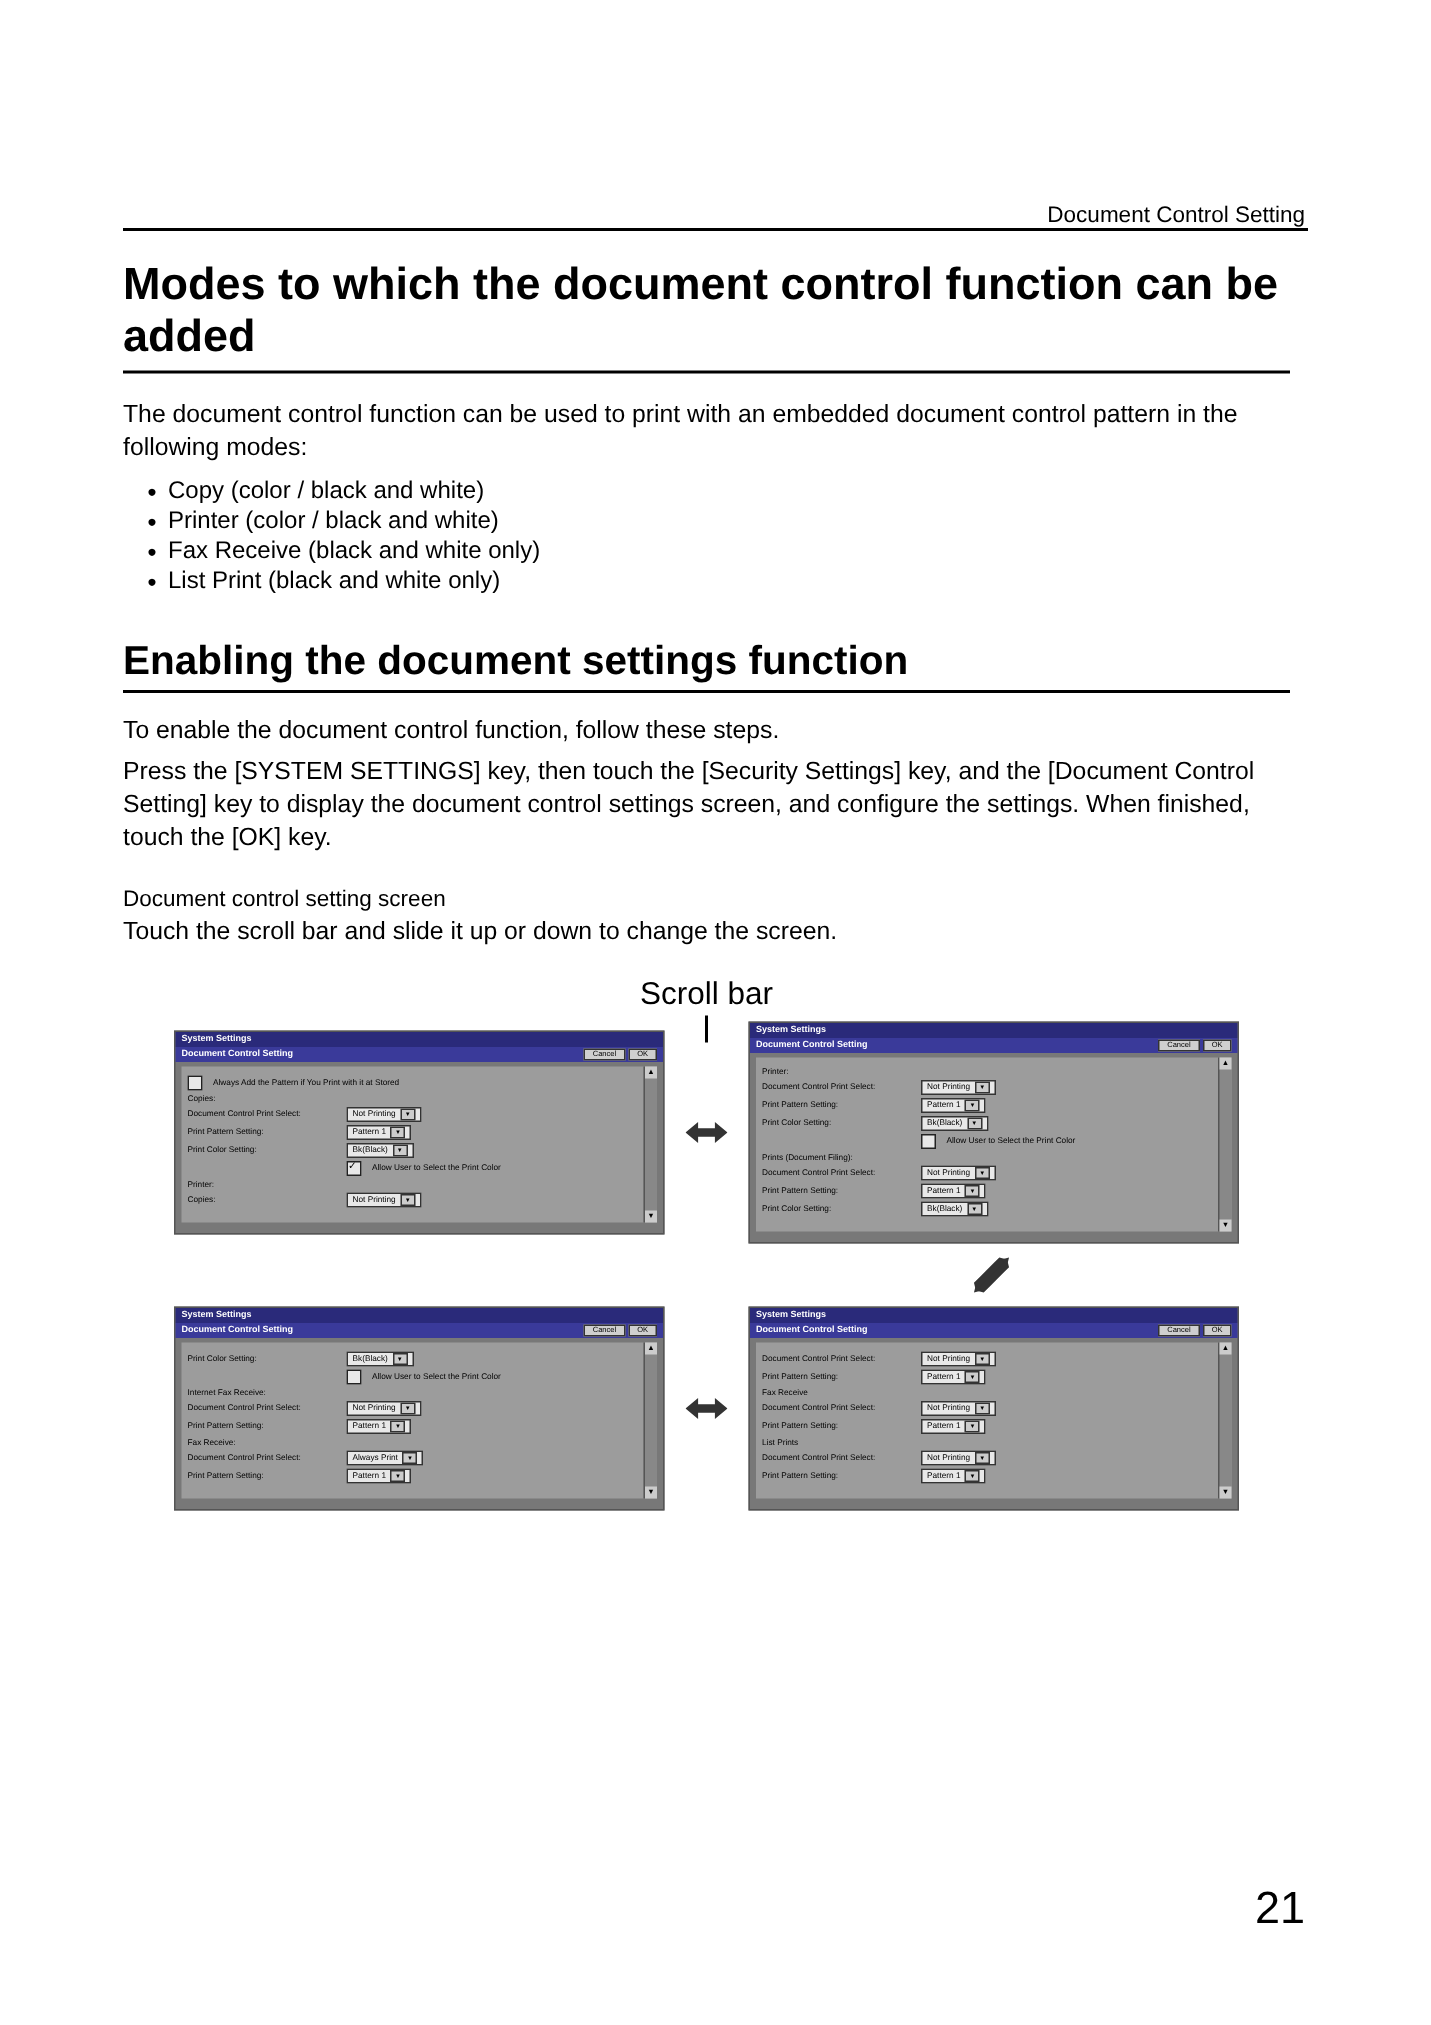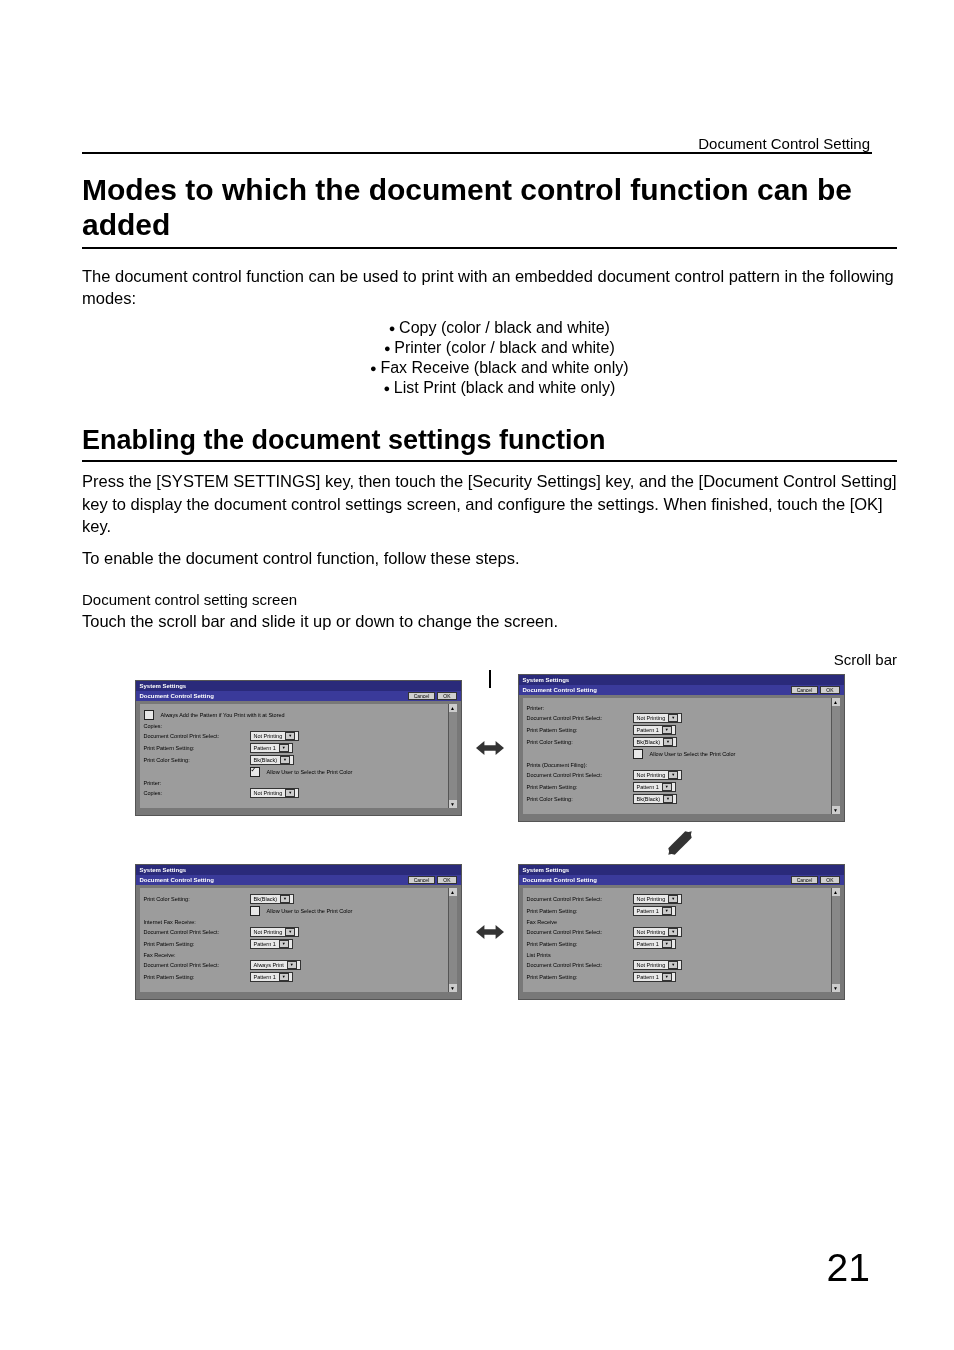--- a/index.html
+++ b/index.html
@@ -3,21 +3,21 @@
 <meta charset="utf-8">
 <style>
   body {
     margin: 0;
     background: #fff;
     font-family: Arial, Helvetica, sans-serif;
     color: #000;
     width: 954px;
   }
   .page {
-    padding: 110px 57px 40px 82px;
+    padding: 110px 94px 40px 82px;
     box-sizing: border-box;
     position: relative;
     min-height: 1350px;
   }
   .top-right-label {
     position: absolute;
     top: 135px;
     right: 84px;
     font-size: 15px;
   }
@@ -39,21 +39,20 @@
   }
   p.body {
     font-size: 16.5px;
     margin: 10px 0;
     line-height: 1.35;
   }
   ul.bullets {
     list-style: none;
     padding: 0;
     margin: 4px 0 6px 16px;
-    text-align: center;
   }
   ul.bullets li {
     font-size: 16px;
     margin: 2px 0;
   }
   ul.bullets li::before {
     content: "●";
     font-size: 11px;
     display: inline-block;
     width: 14px;
@@ -67,22 +66,22 @@
   .under-h2 {
     border-top: 2px solid #000;
     margin-bottom: 14px;
   }
   .subhead {
     font-size: 15px;
     font-weight: normal;
     margin: 22px 0 2px 0;
   }
   .scroll-caption {
-    text-align: right;
-    font-size: 15px;
+    text-align: center;
+    font-size: 21px;
     margin: 18px 0 2px 0;
   }
   .scroll-pointer {
     width: 0; height: 0;
     position: relative;
     left: 50%;
   }
   .scroll-pointer::before {
     content: "";
     display: block;
@@ -225,21 +224,21 @@
   }
   .sect-lbl {
     font-size: 5.5px;
     margin: 3px 0 0 0;
   }
   
   .page-num {
     position: absolute;
     bottom: 60px;
     right: 84px;
-    font-size: 39px;
+    font-size: 30px;
   }
 </style>
 </head>
 <body>
 
 <div class="page">
 
   <div class="top-right-label">Document Control Setting</div>
   <div class="top-hr"></div>
 
@@ -251,22 +250,22 @@
   <ul class="bullets">
     <li>Copy (color / black and white)</li>
     <li>Printer (color / black and white)</li>
     <li>Fax Receive (black and white only)</li>
     <li>List Print (black and white only)</li>
   </ul>
 
   <h2>Enabling the document settings function</h2>
   <div class="under-h2"></div>
 
+  <p class="body">To enable the document control function, follow these steps.</p>
   <p class="body" style="margin-top:-6px">Press the [SYSTEM SETTINGS] key, then touch the [Security Settings] key, and the [Document Control Setting] key to display the document control settings screen, and configure the settings. When finished, touch the [OK] key.</p>
-  <p class="body">To enable the document control function, follow these steps.</p>
 
   <div class="subhead">Document control setting screen</div>
   <p class="body" style="margin-top:2px">Touch the scroll bar and slide it up or down to change the screen.</p>
 
   <div class="scroll-caption">Scroll bar</div>
   <div class="scroll-pointer"></div>
 
   <div class="screens-wrap">
 
     <div class="screens-row">

